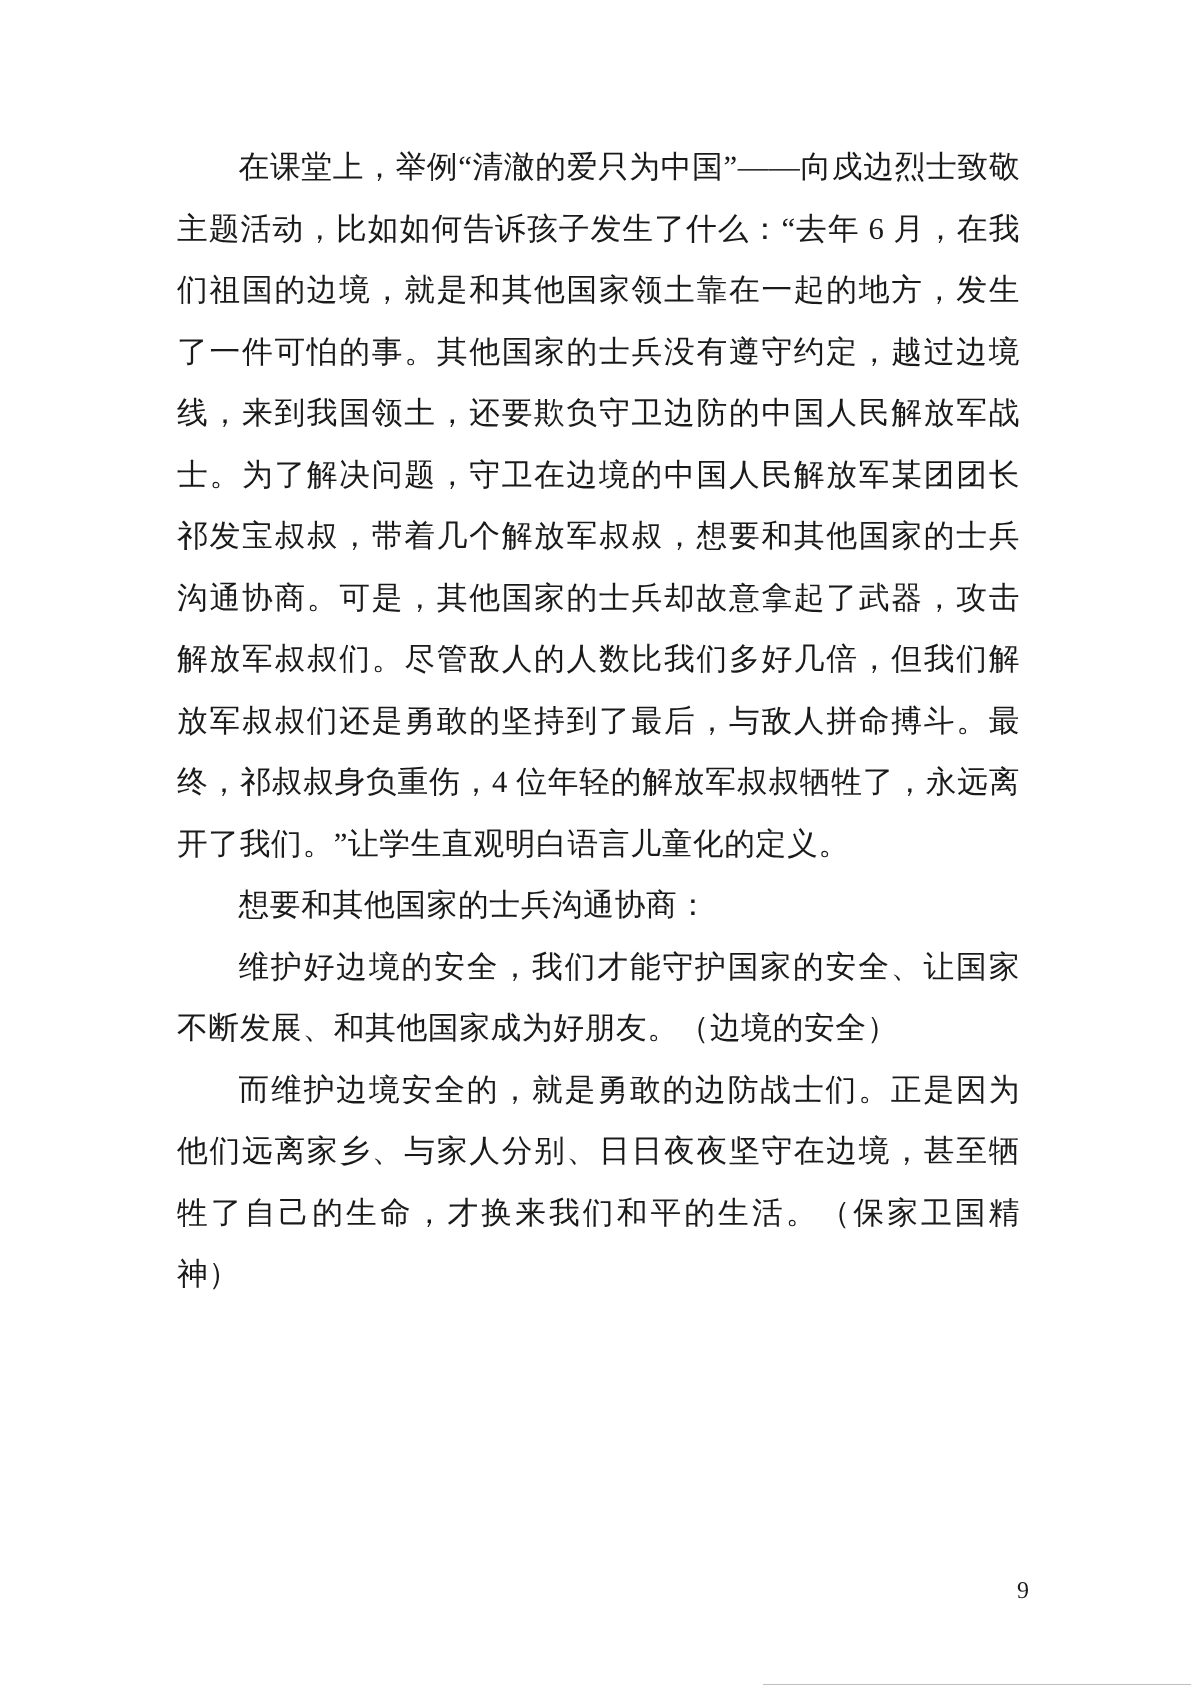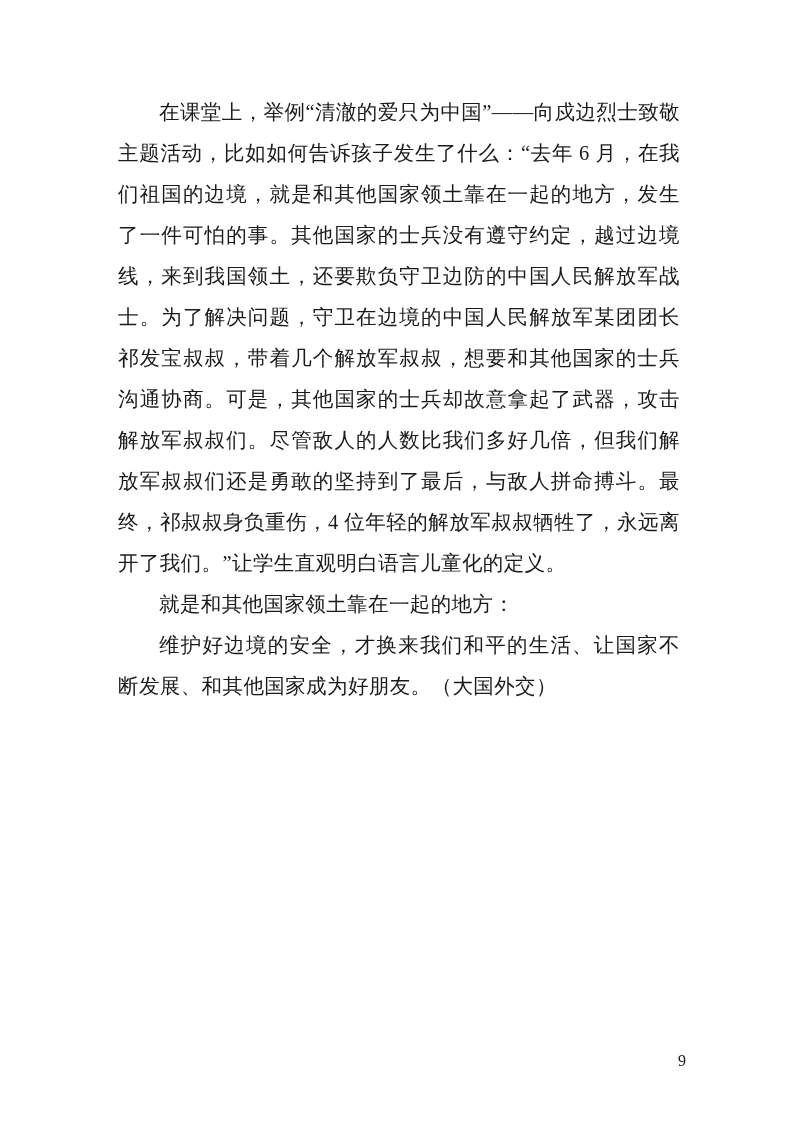--- a/index.html
+++ b/index.html
@@ -41,17 +41,18 @@
     color: #1a1a1a;
     font-family: "Liberation Serif", "DejaVu Serif", serif;
   }
 </style>
 </head>
 <body>
 
 <div class="page">
   <div class="content">
     <p class="para">在课堂上，举例“清澈的爱只为中国”——向戍边烈士致敬主题活动，比如如何告诉孩子发生了什么：“去年 6 月，在我们祖国的边境，就是和其他国家领土靠在一起的地方，发生了一件可怕的事。其他国家的士兵没有遵守约定，越过边境线，来到我国领土，还要欺负守卫边防的中国人民解放军战士。为了解决问题，守卫在边境的中国人民解放军某团团长祁发宝叔叔，带着几个解放军叔叔，想要和其他国家的士兵沟通协商。可是，其他国家的士兵却故意拿起了武器，攻击解放军叔叔们。尽管敌人的人数比我们多好几倍，但我们解放军叔叔们还是勇敢的坚持到了最后，与敌人拼命搏斗。最终，祁叔叔身负重伤，4 位年轻的解放军叔叔牺牲了，永远离开了我们。”让学生直观明白语言儿童化的定义。</p>
-    <p class="para">就是和其他国家领土靠在一起的地方：</p>
-    <p class="para">维护好边境的安全，才换来我们和平的生活、让国家不断发展、和其他国家成为好朋友。（大国外交）</p>
+    <p class="para">想要和其他国家的士兵沟通协商：</p>
+    <p class="para">维护好边境的安全，我们才能守护国家的安全、让国家不断发展、和其他国家成为好朋友。（边境的安全）</p>
+    <p class="para">而维护边境安全的，就是勇敢的边防战士们。正是因为他们远离家乡、与家人分别、日日夜夜坚守在边境，甚至牺牲了自己的生命，才换来我们和平的生活。（保家卫国精神）</p>
   </div>
   <div class="page-number">9</div>
 </div>
 
 </body></html>

